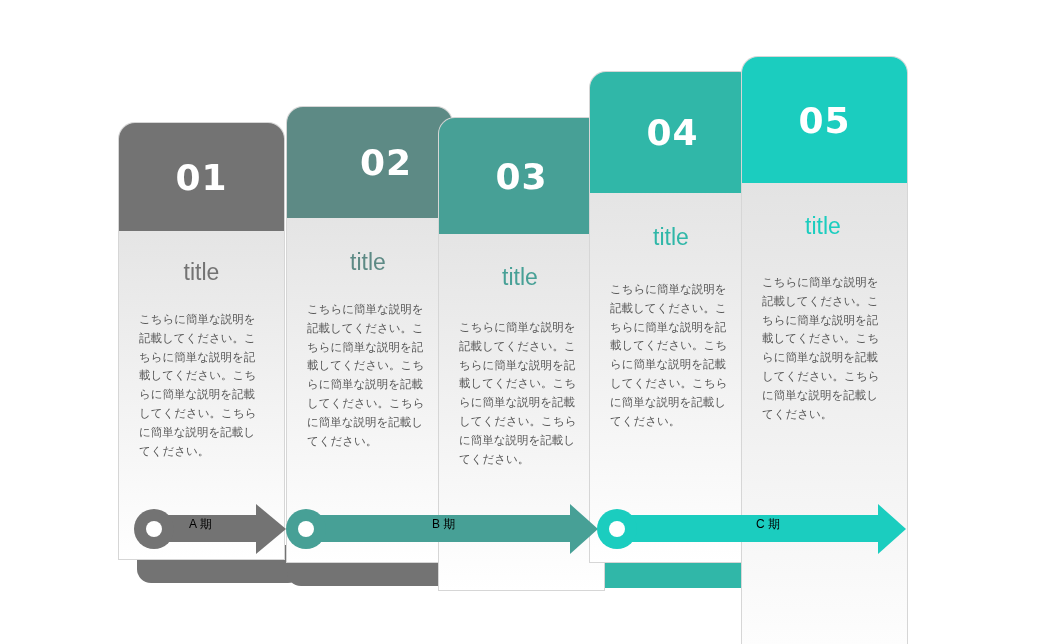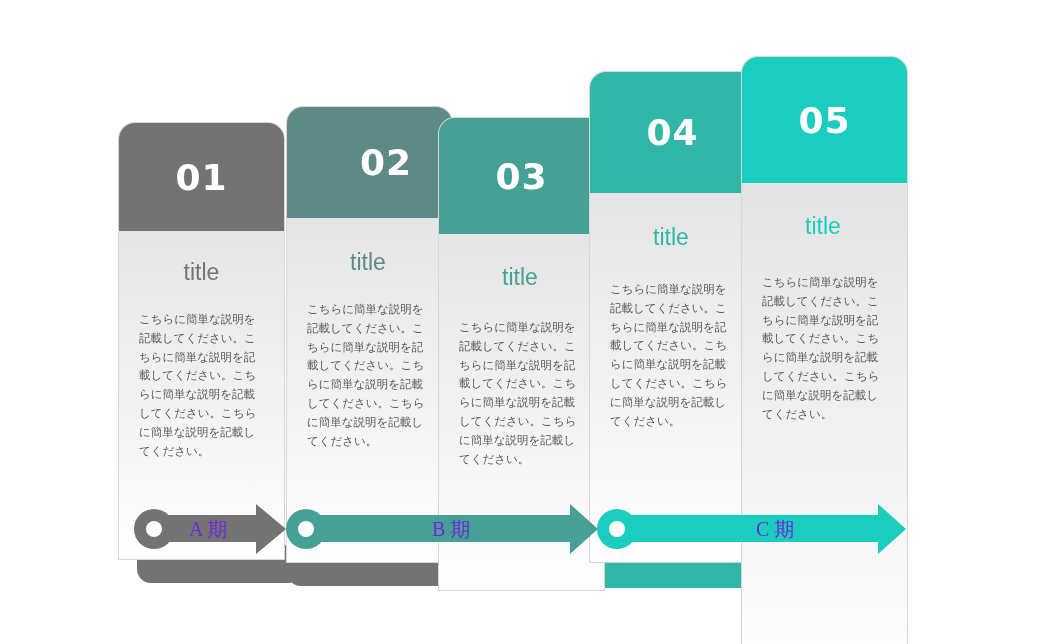--- a/index.html
+++ b/index.html
@@ -11,21 +11,21 @@
   .card .head { position:absolute; left:0; top:0; right:0; display:flex; align-items:center; justify-content:center;
           color:#fff; font-weight:bold; font-size:36px; letter-spacing:1px; }
   .card .title { position:absolute; left:0; right:0; text-align:center; font-family:"Liberation Sans", sans-serif;
           font-size:23px; }
   .card .desc { position:absolute; left:20px; width:122px; font-size:11.5px; line-height:18.8px; color:#555;
           word-break:break-all; }
   .bar { position:absolute; height:27px; top:515px; }
   .arrowhead { position:absolute; width:0; height:0; border-top:25px solid transparent; border-bottom:25px solid transparent; top:504px; }
   .dot { position:absolute; width:40px; height:40px; border-radius:50%; top:509px; }
   .dot::after { content:""; position:absolute; left:12px; top:12px; width:16px; height:16px; border-radius:50%; background:#fff; }
-  .plabel { position:absolute; top:516px; color:#6d28d9; font-size:20px; font-family:Liberation Serif, serif; }
+  .plabel { position:absolute; top:516px; color:#000000; font-size:12px; font-family:Liberation Sans, sans-serif; }
 </style>
 </head>
 <body>
 
 <div class="strip" style="left:137px;top:545px;width:165px;height:38px;background:#737373;"></div>
 <div class="strip" style="left:287px;top:545px;width:165px;height:41px;background:#737373;"></div>
 <div class="strip" style="left:439px;top:545px;width:165px;height:42px;background:#47a096;"></div>
 <div class="strip" style="left:590px;top:545px;width:165px;height:43px;background:#30b7a8;"></div>
 <div class="strip" style="left:742px;top:545px;width:165px;height:45px;background:#1bcdbf;"></div>
 

